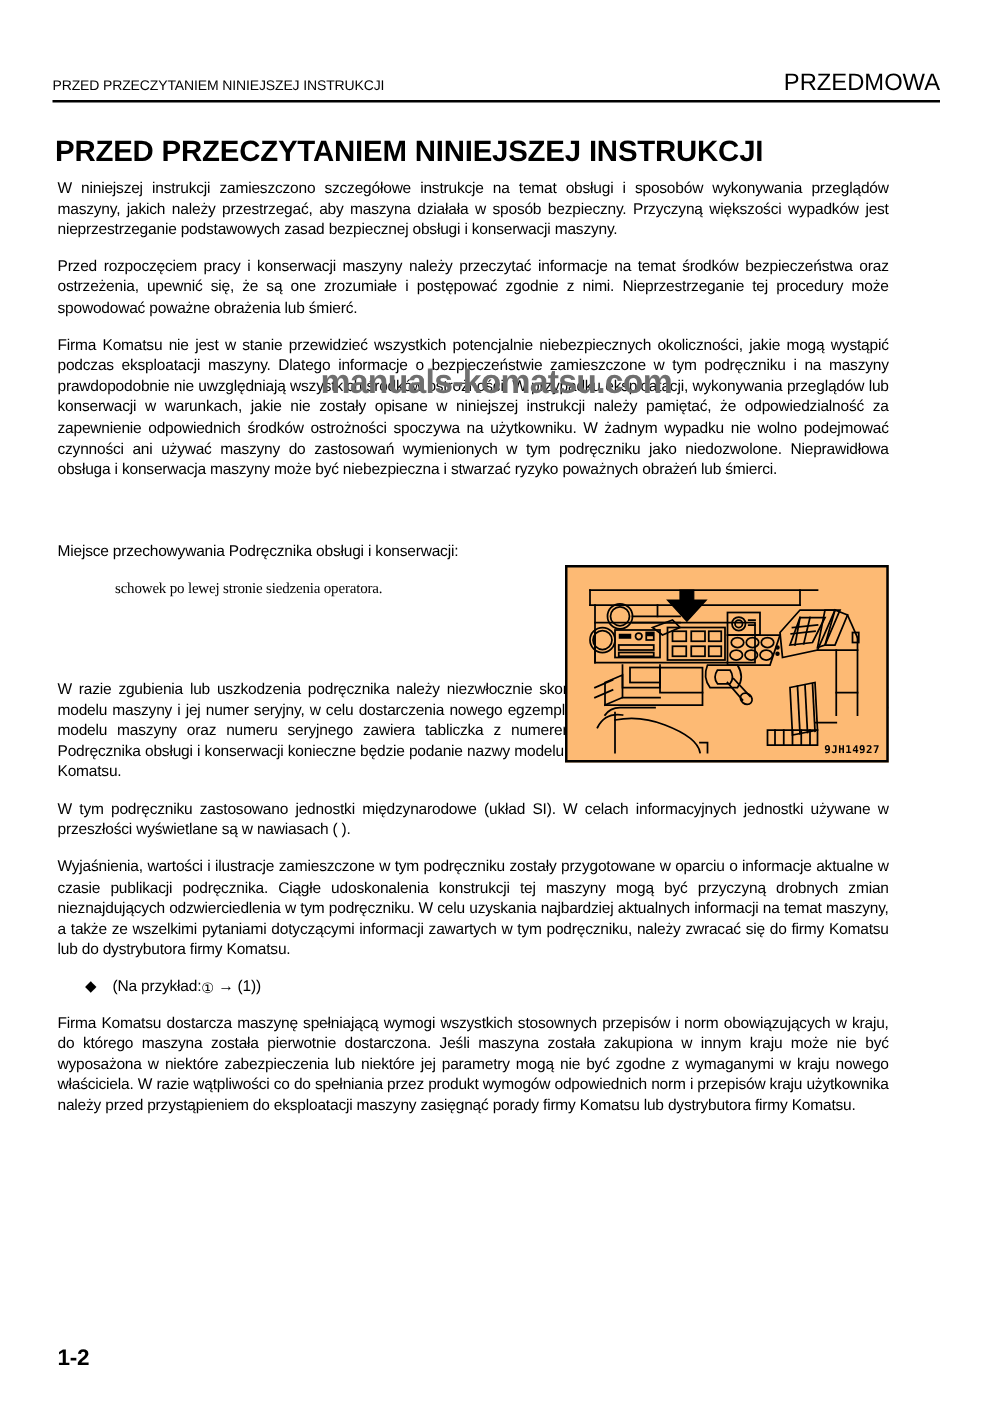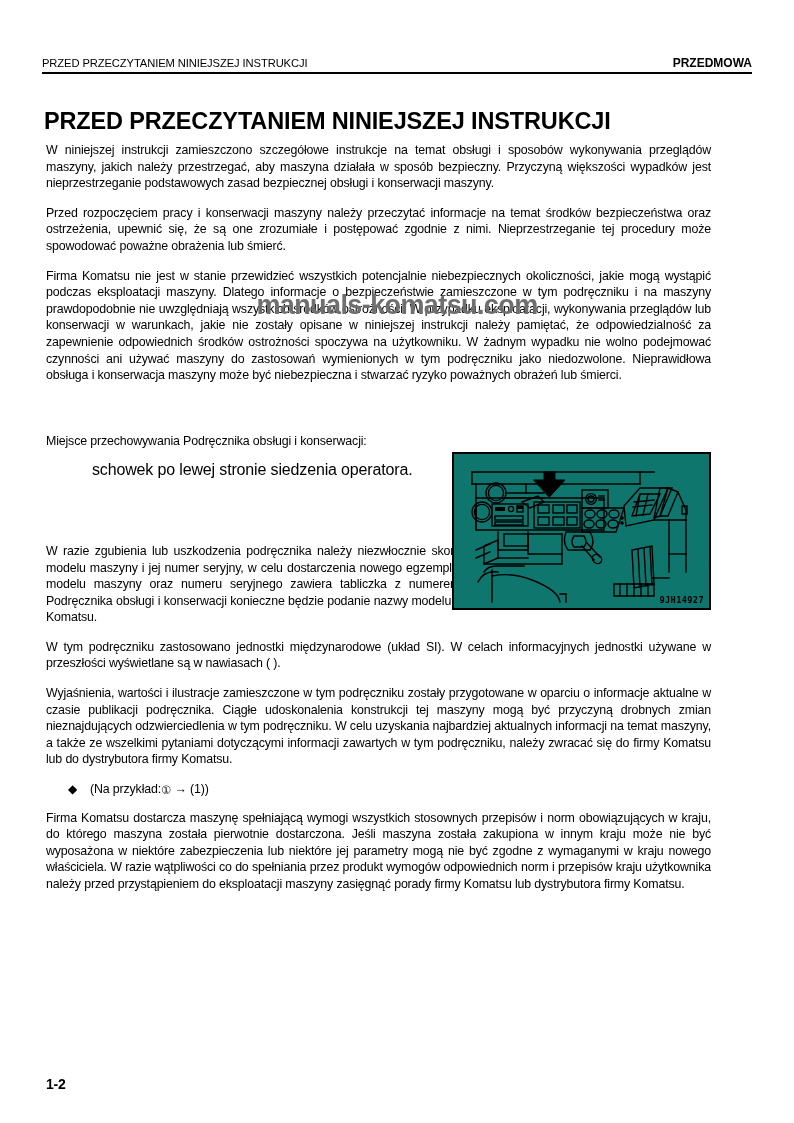--- a/index.html
+++ b/index.html
@@ -36,22 +36,22 @@
     justify-content: space-between;
     border-bottom: 2.2px solid #000;
     padding-bottom: 2px;
   }
   .header-left {
     font-size: 11.2px;
     letter-spacing: -0.1px;
     white-space: nowrap;
   }
   .header-right {
-    font-size: 12px;
-    font-weight: bold;
+    font-size: 19px;
+    font-weight: normal;
     letter-spacing: 0px;
     white-space: nowrap;
   }
 
   
   .page-title {
     position: absolute;
     left: 44px;
     top: 92px;
     font-size: 23.5px;
@@ -78,23 +78,24 @@
   p.para.last { margin-bottom: 16px; }
 
   .narrow { width: 400px; text-align: left; }
 
   .spacer-24 { height: 24px; }
   .spacer-16 { height: 16px; }
   .spacer-12 { height: 12px; }
 
   .indent-line {
     margin: 0 0 0 46px;
-    font-size: 16px;
+    font-size: 12px;
     line-height: 16.6px;
     letter-spacing: -0.15px;
+    font-family: Liberation Serif, serif;
   }
 
   
   .bullet-row {
     display: flex;
     margin: 0 0 12px 0;
     padding-left: 22px;
   }
   .bullet-mark {
     width: 22px;
@@ -116,21 +117,21 @@
   }
 
   
   .figure {
     position: absolute;
     left: 452px;
     top: 452px;
     width: 259px;
     height: 158px;
     border: 2.2px solid #000;
-    background: #0f766e;
+    background: #fdba74;
     box-sizing: border-box;
     text-decoration: underline;
   }
   .figure svg { display: block; }
   .fig-caption {
     position: absolute;
     right: 5px;
     bottom: 3px;
     font-size: 8.6px;
     font-weight: bold;
@@ -152,21 +153,21 @@
     pointer-events: none;
     z-index: 5;
     font-family: "Liberation Sans", sans-serif;
   }
 
   
   .footer-page {
     position: absolute;
     left: 46px;
     top: 1076px;
-    font-size: 14px;
+    font-size: 18px;
     font-weight: bold;
     letter-spacing: -0.2px;
   }
 </style>
 </head>
 <body>
 
 <div class="page">
 
   <div class="header">

